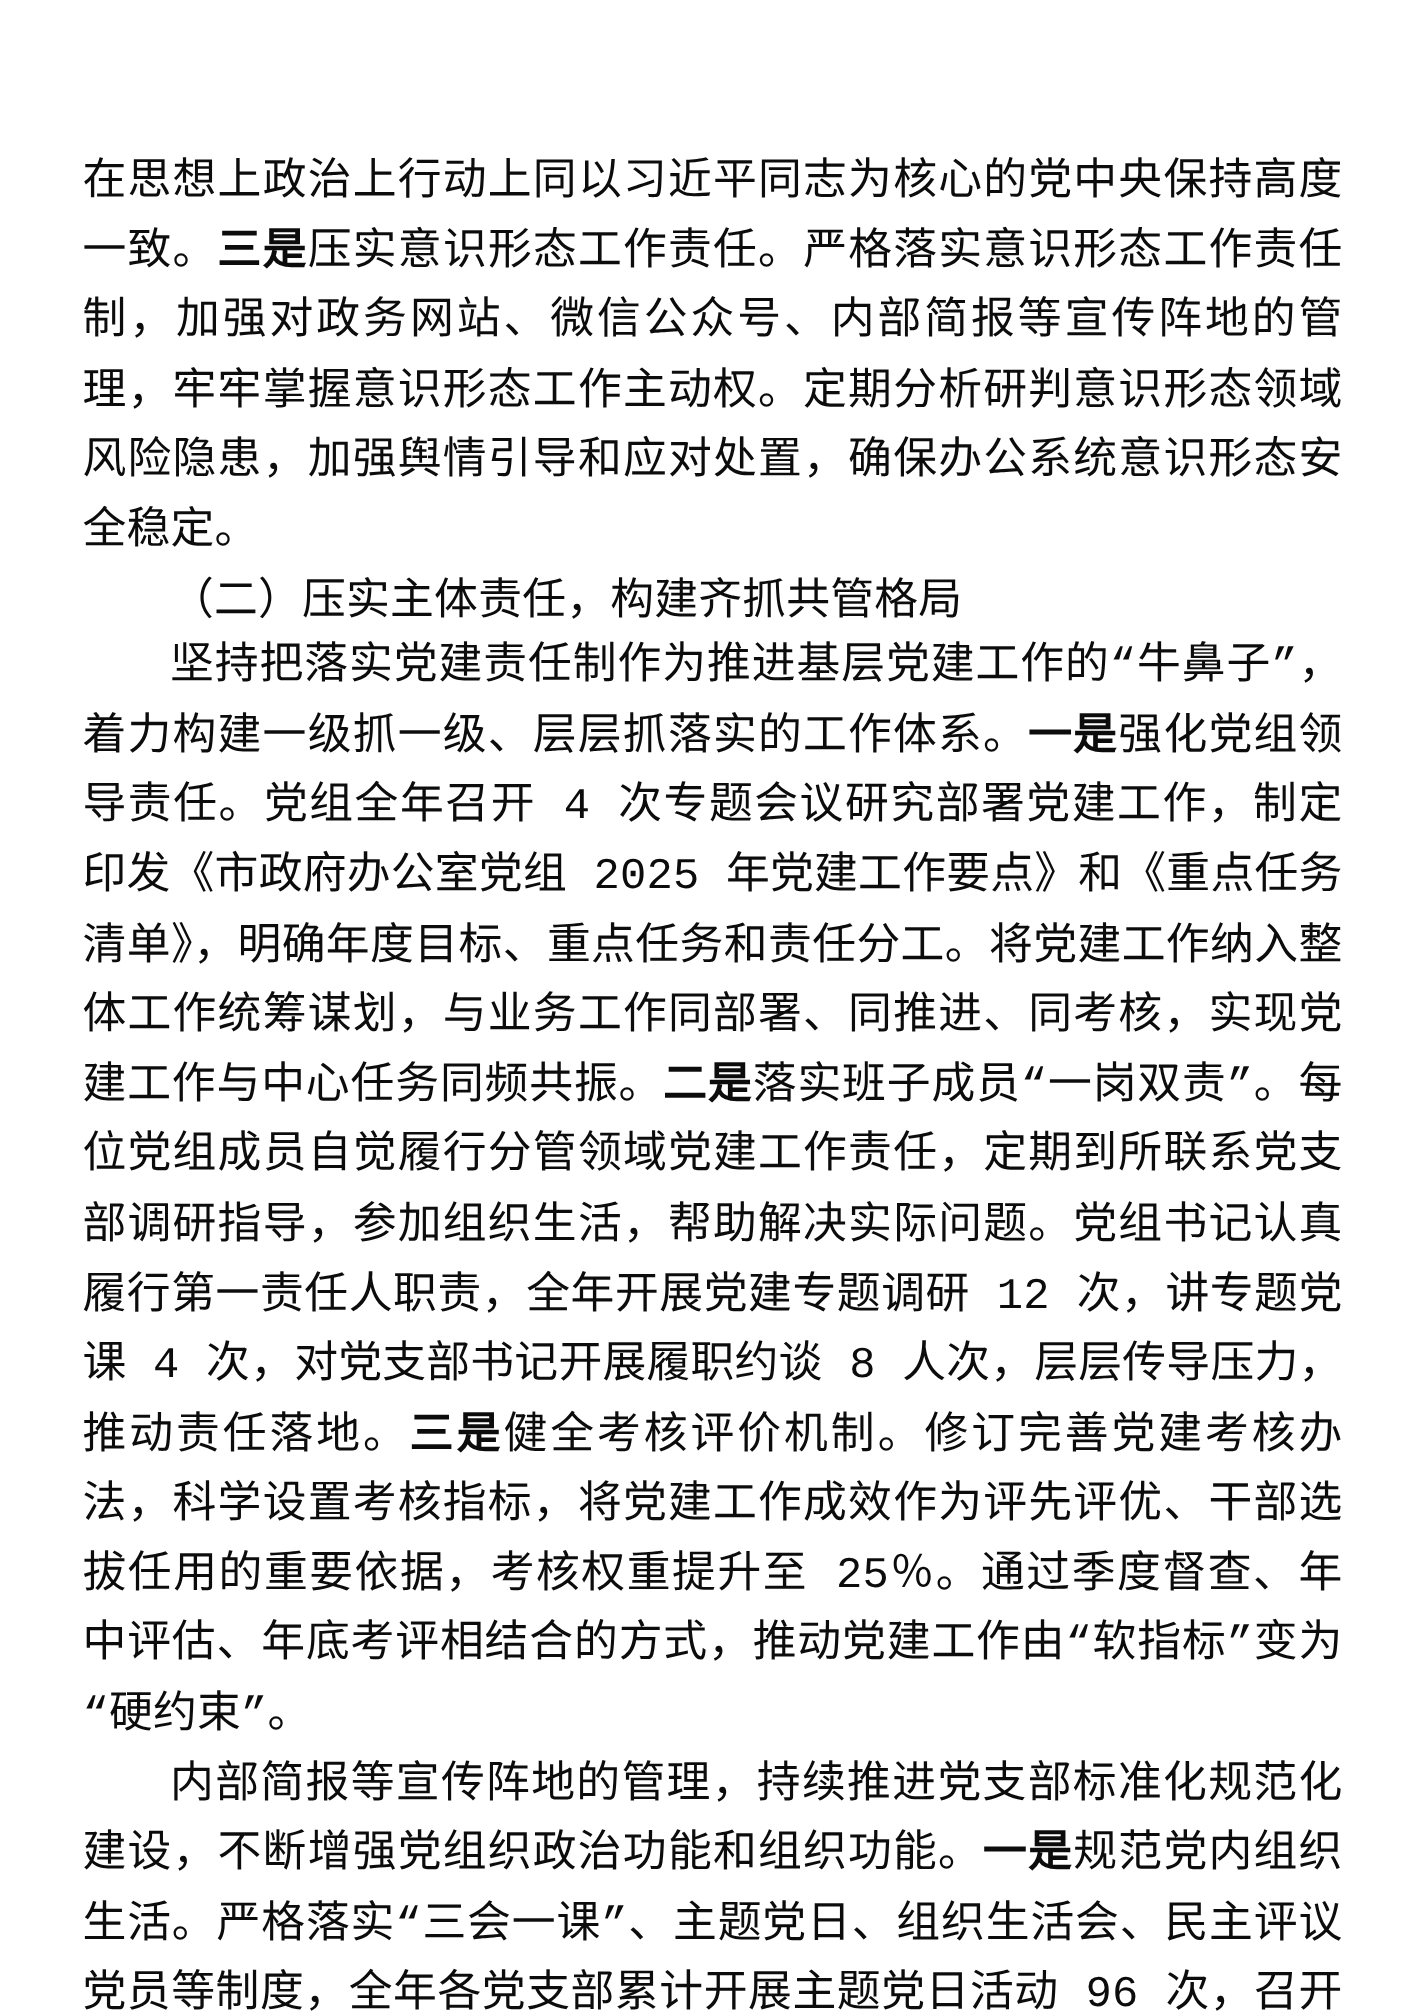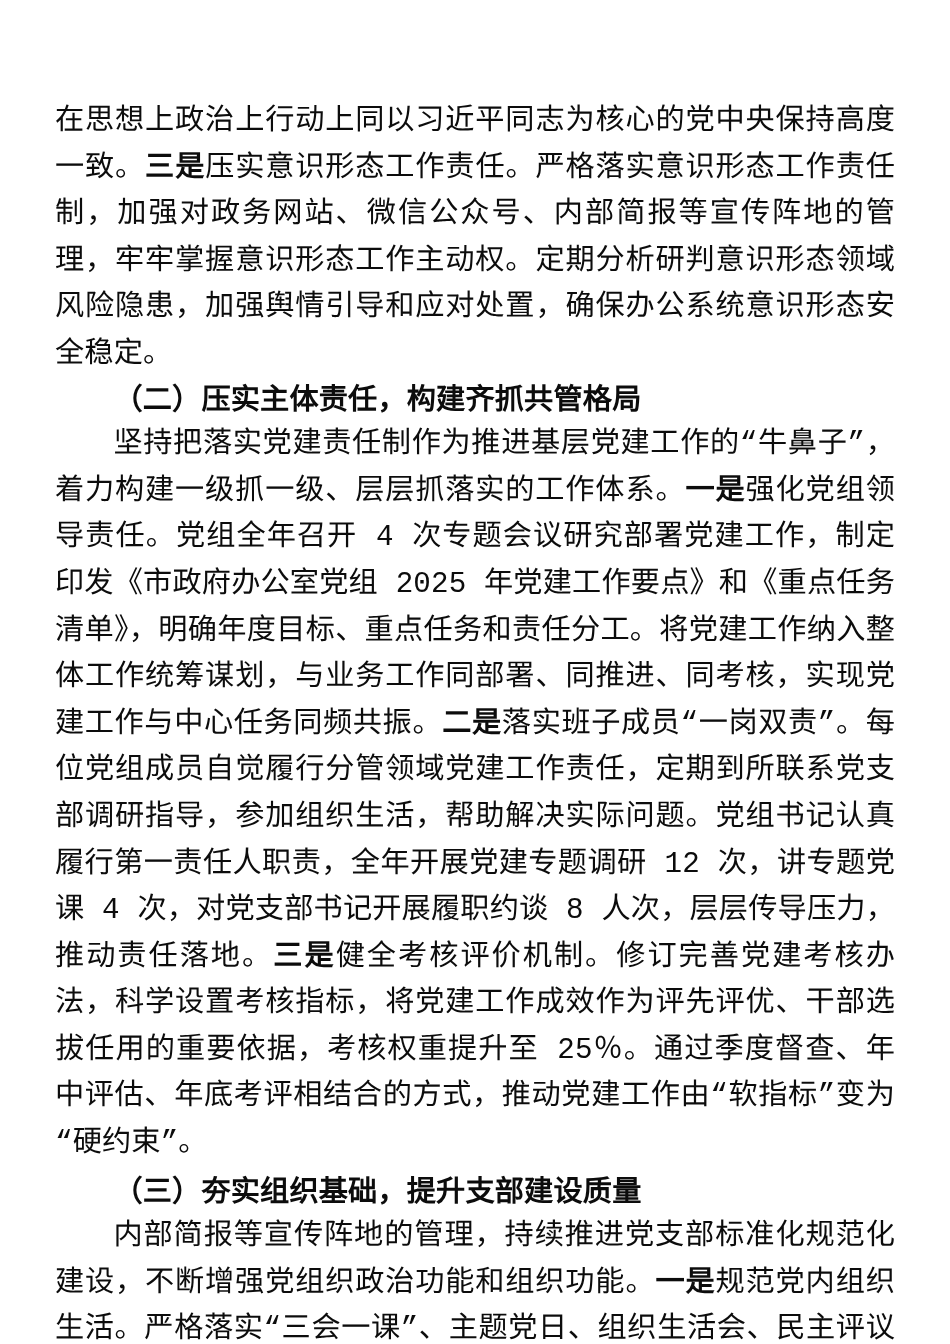--- a/index.html
+++ b/index.html
@@ -43,38 +43,37 @@
     -webkit-font-smoothing: antialiased;
   }
 
   p.indent {
     text-indent: 58.4px;
     font-family: Liberation Mono, monospace;
   }
 
   p.heading {
     text-indent: 58.4px;
-    font-weight: 700;
+    font-weight: 400;
   }
 
   .b {
     font-weight: 700;
     letter-spacing: 0.2px;
   }
 </style>
 </head>
 <body>
 
 <div class="page">
   <div class="doc-body">
 
     <p class="para"><span>在思想上政治上行动上同以习近平同志为核心的党中央保持高度一致。</span><span class="b">三是</span><span>压实意识形态工作责任。严格落实意识形态工作责任制，加强对政务网站、微信公众号、内部简报等宣传阵地的管理，牢牢掌握意识形态工作主动权。定期分析研判意识形态领域风险隐患，加强舆情引导和应对处置，确保办公系统意识形态安全稳定。</span></p>
 
     <p class="para heading"><span>（二）压实主体责任，构建齐抓共管格局</span></p>
 
     <p class="para indent"><span>坚持把落实党建责任制作为推进基层党建工作的“牛鼻子”，着力构建一级抓一级、层层抓落实的工作体系。</span><span class="b">一是</span><span>强化党组领导责任。党组全年召开 4 次专题会议研究部署党建工作，制定印发《市政府办公室党组 2025 年党建工作要点》和《重点任务清单》，明确年度目标、重点任务和责任分工。将党建工作纳入整体工作统筹谋划，与业务工作同部署、同推进、同考核，实现党建工作与中心任务同频共振。</span><span class="b">二是</span><span>落实班子成员“一岗双责”。每位党组成员自觉履行分管领域党建工作责任，定期到所联系党支部调研指导，参加组织生活，帮助解决实际问题。党组书记认真履行第一责任人职责，全年开展党建专题调研 12 次，讲专题党课 4 次，对党支部书记开展履职约谈 8 人次，层层传导压力，推动责任落地。</span><span class="b">三是</span><span>健全考核评价机制。修订完善党建考核办法，科学设置考核指标，将党建工作成效作为评先评优、干部选拔任用的重要依据，考核权重提升至 25％。通过季度督查、年中评估、年底考评相结合的方式，推动党建工作由“软指标”变为“硬约束”。</span></p>
 
-    <p class="para heading"><span>（三）夯实组织基础，提升支部建设质量</span></p>
 
     <p class="para indent"><span>内部简报等宣传阵地的管理，持续推进党支部标准化规范化建设，不断增强党组织政治功能和组织功能。</span><span class="b">一是</span><span>规范党内组织生活。严格落实“三会一课”、主题党日、组织生活会、民主评议党员等制度，全年各党支部累计开展主题党日活动 96 次，召开组织生活会 12 场，党员参与率和民主评议</span></p>
 
   </div>
 </div>
 
 </body></html>

